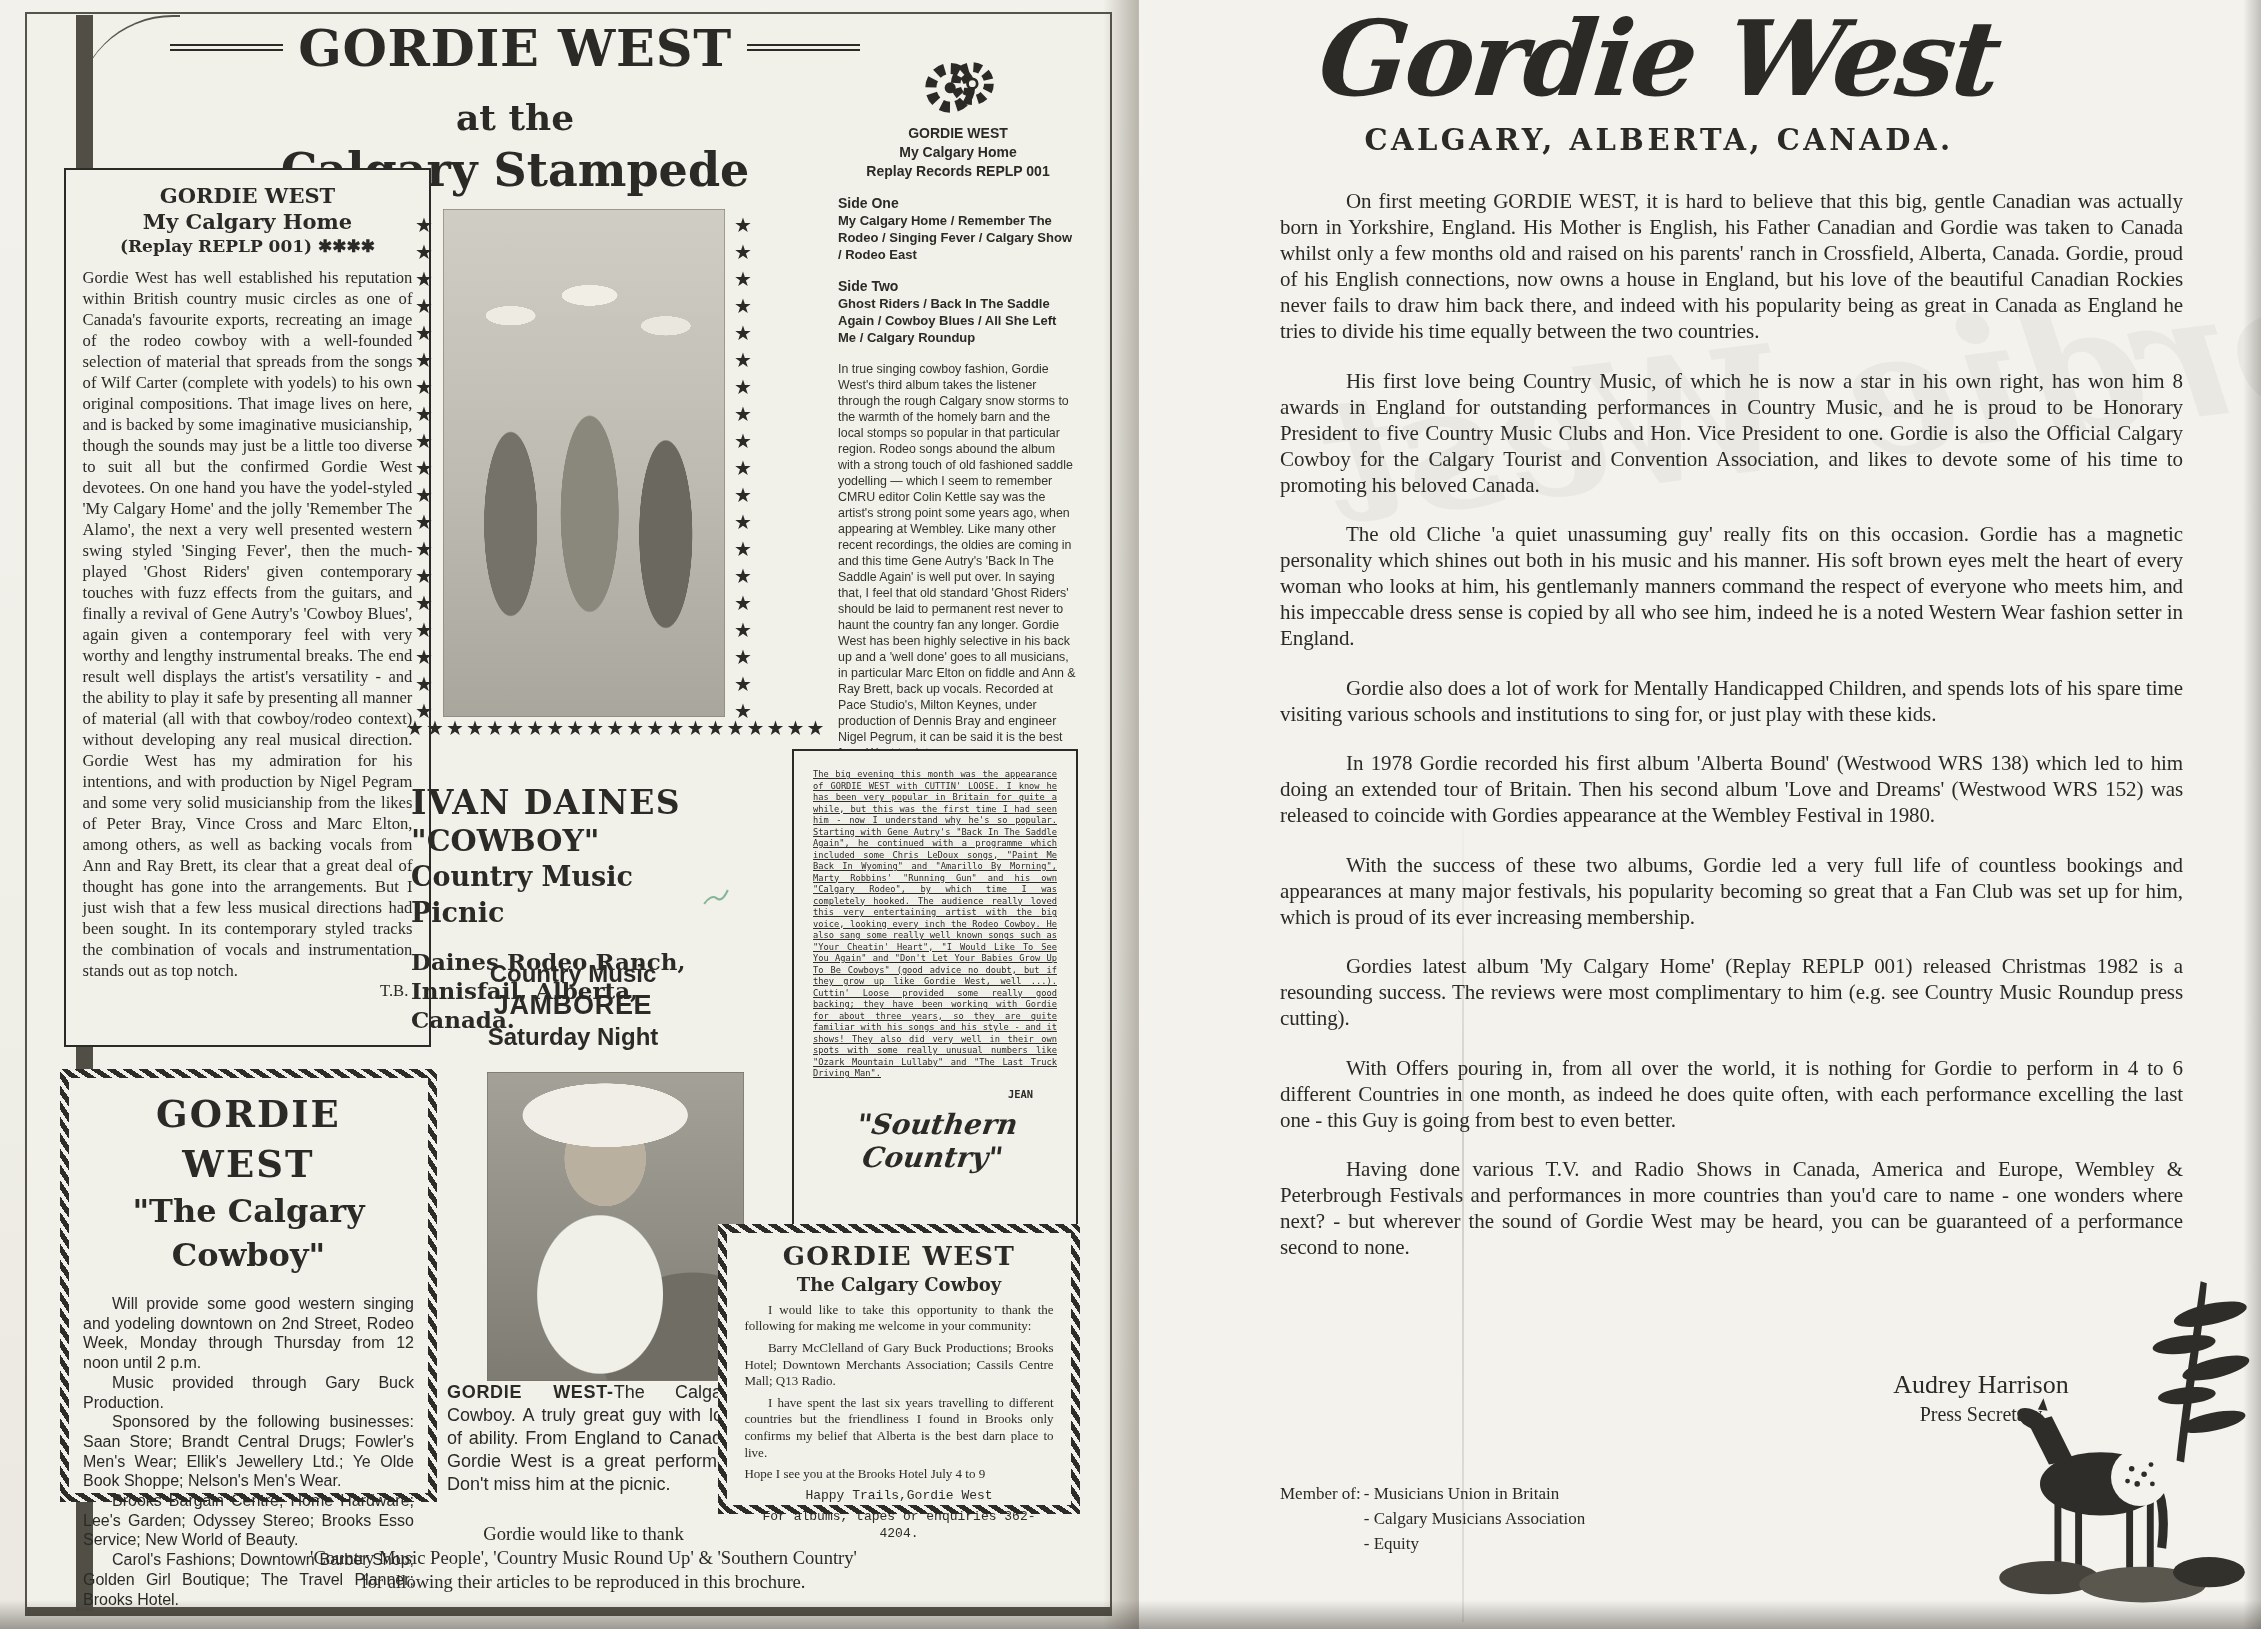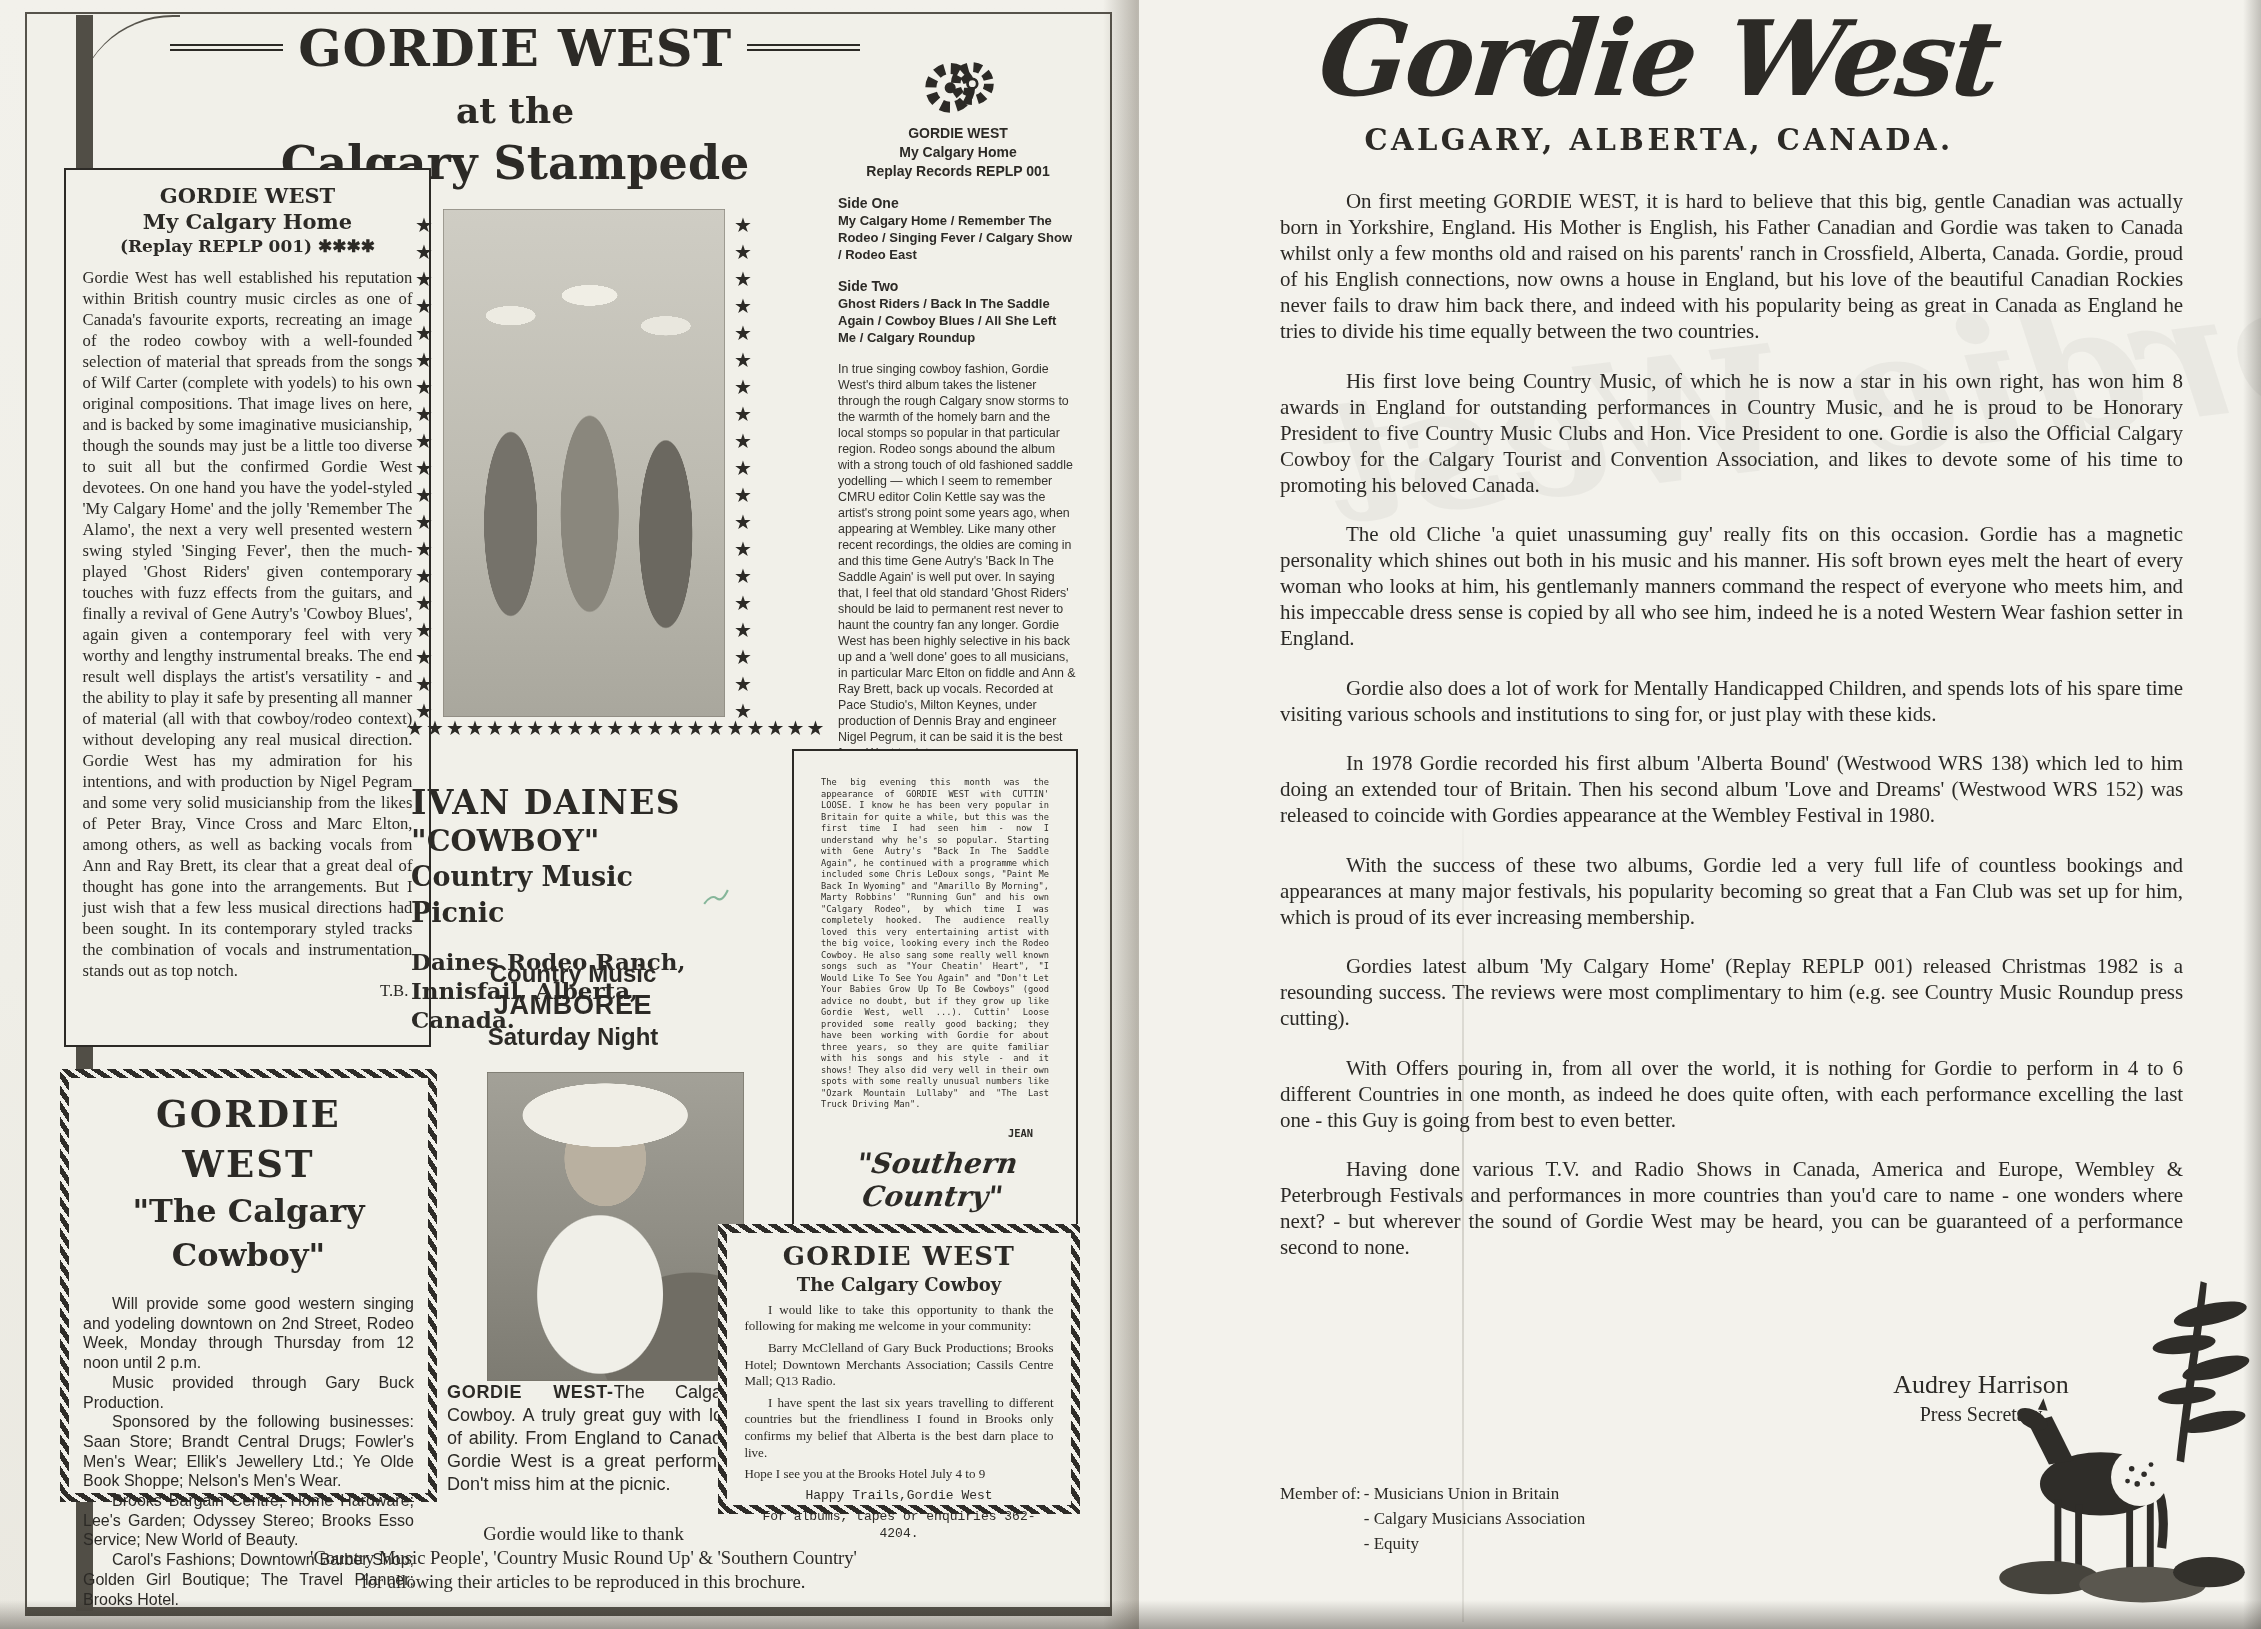--- a/index.html
+++ b/index.html
@@ -10,21 +10,21 @@
   }
   .scan{position:absolute;inset:0;background:linear-gradient(180deg,#f2f1eb 0%,#efeee7 60%,#eae8e0 100%);}
   
   .page-left{position:absolute;left:25px;top:12.4px;width:1087px;height:1604px;background:#f1f0e9;}
   .frame{position:absolute;inset:0;border:2.1px solid #56534b;border-bottom-width:9.7px;pointer-events:none;}
   .frame-bar{position:absolute;left:51px;top:2.8px;bottom:5.5px;width:16.6px;background:#514e46;}
   .frame-arc{position:absolute;left:51px;top:2.8px;width:104px;height:97px;border-top:2.1px solid #56534b;border-top-left-radius:97px;}
   .masthead{position:absolute;left:145px;top:5.5px;width:690px;text-align:center;}
   .mast-title{display:flex;align-items:center;gap:15px;font:700 51px "DejaVu Serif",serif;letter-spacing:0.7px;}
   .mast-title::before,.mast-title::after{content:"";flex:1;border-top:7px double #2c2a26;}
-  .mast-sub1{font:700 36px "DejaVu Serif",serif;margin-top:11px;}
+  .mast-sub1{font:700 36px "DejaVu Serif",serif;margin-top:18px;}
   .mast-sub2{font:700 46px "DejaVu Serif",serif;margin-top:5.5px;}
   .review-box{position:absolute;left:39px;top:156px;width:367px;height:879px;border:2.8px solid #2c2a26;box-sizing:border-box;padding:12.4px 16.6px;background:#f1f0e9;}
   .review-box h2{margin:0;text-align:center;font:700 21px/26px "DejaVu Serif",serif;}
   .review-box h3{margin:0 0 8.3px;text-align:center;font:700 17px/23.5px "DejaVu Serif",serif;}
   .review-body{margin:0;font:16.6px/21px "Liberation Serif",serif;text-align:justify;}
   .review-sig{text-align:right;font:16.6px "Liberation Serif",serif;padding-right:4.1px;}
   .stars{position:absolute;width:26px;font-size:20px;line-height:27px;word-break:break-all;text-align:center;color:#2c2a26;letter-spacing:0;}
   .stars-left{left:386px;top:200px;}
   .stars-right{left:705px;top:200px;}
   .stars-bottom{position:absolute;left:381px;top:704px;width:355px;text-align:center;font-size:20px;letter-spacing:2.1px;color:#2c2a26;}
@@ -60,21 +60,21 @@
     background:
       radial-gradient(83px 32px at 46% 14%,#f0eee6 0 99%,transparent 100%),
       radial-gradient(41px 48px at 46% 28%,#b9b0a0 0 99%,transparent 100%),
       radial-gradient(104px 131px at 44% 72%,#f0efe8 0 60%,transparent 61%),
       radial-gradient(131px 110px at 80% 90%,#706d64 0 70%,transparent 71%),
       linear-gradient(180deg,#a3a198 0%,#918f86 50%,#7d7b72 100%);
     box-shadow:inset 0 0 0 0.7px #777469;}
   .caption{position:absolute;left:422px;top:1369px;width:290px;margin:0;font:18px/23px "Liberation Sans",sans-serif;text-align:justify;}
   .caption b{font-weight:700;letter-spacing:0.7px;}
   .typed-box{position:absolute;left:767px;top:737px;width:286px;height:479px;border:2.1px solid #2c2a26;box-sizing:border-box;padding:9.7px 11px;background:#f1f0e9;}
-  .typed-body{margin:16px;font:8.7px/11.5px "DejaVu Sans Mono",monospace;text-align:justify;color:#2e2c28;}
+  .typed-body{margin:8px;font:8.7px/11.5px "DejaVu Sans Mono",monospace;text-align:justify;color:#2e2c28;text-decoration:underline;}
   .typed-sig{text-align:right;padding-right:32px;margin-top:5.5px;font:700 10.4px "DejaVu Sans Mono",monospace;}
   .typed-source{text-align:center;margin-top:8.3px;font:700 italic 28px "DejaVu Serif",serif;transform:skewX(-8deg);}
   .rope{border:9px solid #2e2c28;border-image:repeating-linear-gradient(45deg,#2e2c28 0 6.2px,#f1f0ea 6.2px 11px) 13;box-sizing:border-box;background:#f1f0e9;position:absolute;}
   .rope1{left:35px;top:1057px;width:377px;height:433px;padding:11px 14px;}
   .rope1 .rope-t1{text-align:center;font:800 37px/50px "DejaVu Serif",serif;letter-spacing:2.1px;}
   .rope1 .rope-t2{text-align:center;font:800 32px/44px "DejaVu Serif",serif;margin-bottom:16.6px;}
   .rope1 p{margin:0;font:16px/19.7px "Liberation Sans",sans-serif;text-align:justify;text-indent:29px;}
   .rope2{left:693px;top:1212px;width:362px;height:290px;padding:7px 12.4px;}
   .rope2 .rope-t1{text-align:center;font:800 26px/33px "DejaVu Serif",serif;letter-spacing:1.4px;}
   .rope2 .rope-t2{text-align:center;font:800 18px/23.5px "DejaVu Serif",serif;margin-bottom:4.1px;}

